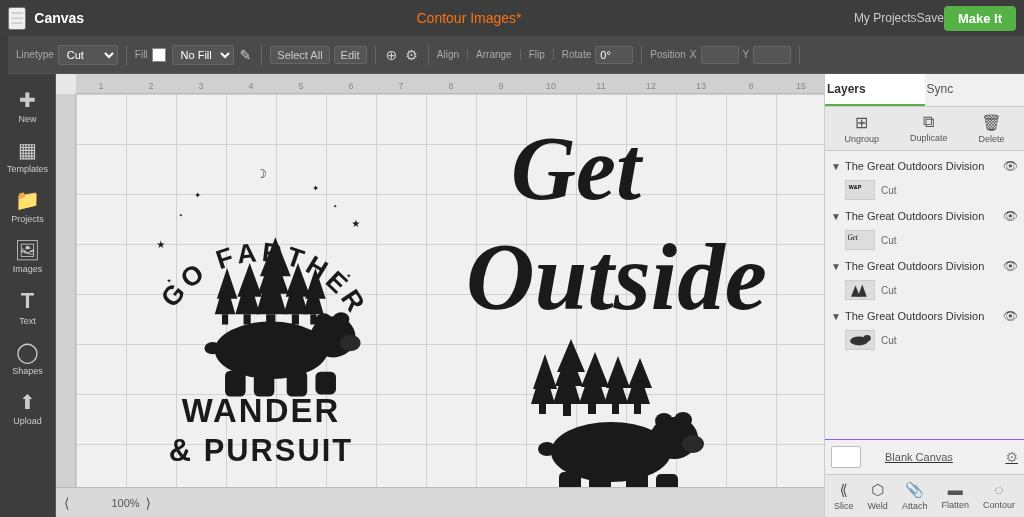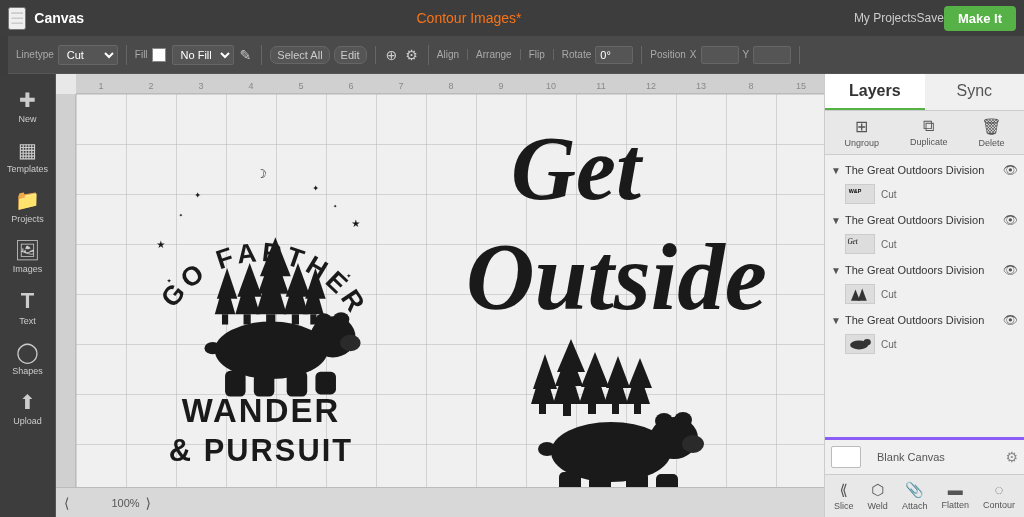--- a/index.html
+++ b/index.html
@@ -34,21 +34,21 @@
       gap: 4px;
       flex-shrink: 0;
       border-bottom: 1px solid #555;
       font-size: 11px;
       color: #ccc;
       margin-left: 8px;
     }
     .toolbar-group { display: flex; align-items: center; gap: 4px; border-right: 1px solid #666; padding-right: 8px; margin-right: 4px; }
     .toolbar-label { font-size: 10px; color: #aaa; }
     .toolbar-input { background: #555; border: 1px solid #666; color: #fff; font-size: 11px; padding: 2px 4px; width: 50px; border-radius: 2px; }
-    .toolbar-btn { background: #555; border: 1px solid #666; color: #ccc; font-size: 11px; padding: 2px 6px; border-radius: 7px; cursor: pointer; }
+    .toolbar-btn { background: #555; border: 1px solid #666; color: #ccc; font-size: 11px; padding: 2px 6px; border-radius: 2px; cursor: pointer; }
     .toolbar-icon-btn { background: none; border: none; color: #ccc; cursor: pointer; font-size: 14px; padding: 2px; }
 
     
     .main-area {
       display: flex;
       flex: 1;
       overflow: hidden;
     }
 
     
@@ -136,23 +136,23 @@
       flex-shrink: 0;
       border-left: 1px solid #ccc;
       color: #333;
     }
     .right-tabs {
       display: flex;
       border-bottom: 1px solid #ccc;
     }
     .right-tab {
       flex: 1;
-      text-align: center;
+      text-align: left;
       padding: 8px 2px;
-      font-size: 16px;
+      font-size: 12px;
       cursor: pointer;
       color: #555;
     }
     .right-tab.active {
       background: #fff;
       border-bottom: 2px solid #56b146;
       color: #333;
       font-weight: bold;
     }
     .right-panel-icons {
@@ -210,25 +210,26 @@
       justify-content: center;
       font-size: 7px;
       color: #555;
       flex-shrink: 0;
       overflow: hidden;
     }
     .layer-cut-label { font-size: 10px; color: #666; }
 
     
     .right-panel-bottom {
-      border-top: 3px solid #8b5cf6;
+      border-top: 1px solid #8b5cf6;
       padding: 6px;
       display: flex;
       align-items: center;
-      gap: 16px;
+      gap: 24px;
+      text-decoration: underline;
     }
     .canvas-swatch {
       width: 30px;
       height: 22px;
       background: #fff;
       border: 1px solid #bbb;
       border-radius: 2px;
     }
     .canvas-label { font-size: 11px; color: #555; flex: 1; }
     .right-panel-footer {

